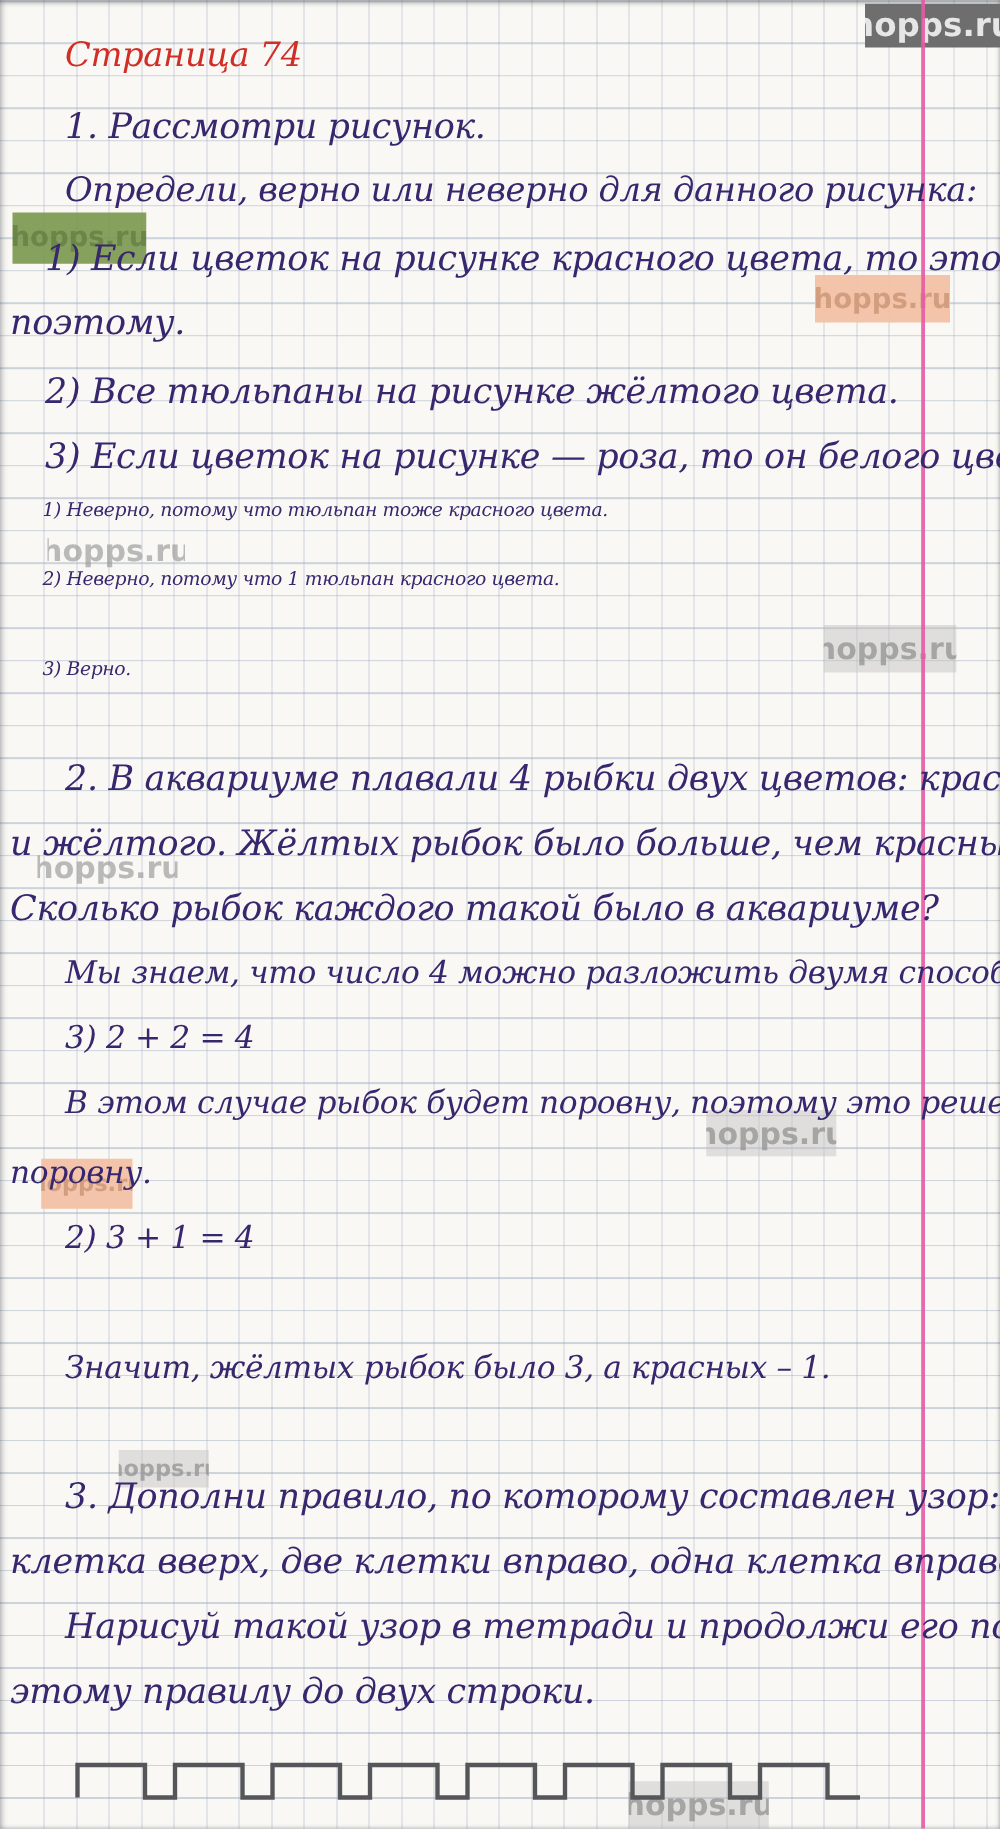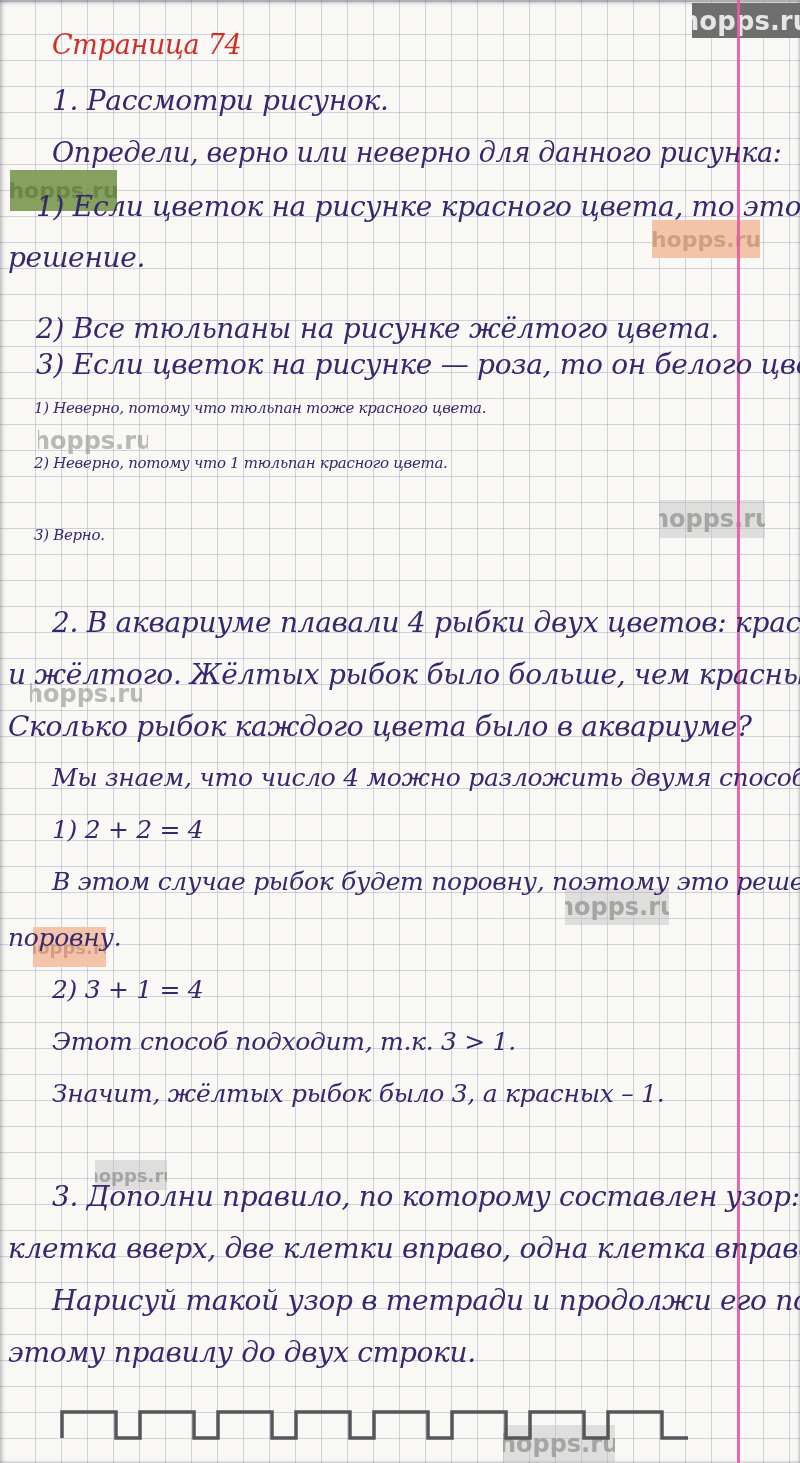--- a/index.html
+++ b/index.html
@@ -67,36 +67,35 @@
   <div class="wm wm-gray" style="left:95px;top:1160px;width:72px;height:30px;font-size:18px;">hopps.ru</div>
   <div class="wm wm-gray" style="left:503px;top:1425px;width:112px;height:38px;">hopps.ru</div>
 
   <div class="margin-line"></div>
 
   <div class="hw red sz-l" style="left:52px;top:30px;font-size:27px;">Страница 74</div>
 
   <div class="hw sz-l" style="left:52px;top:86px;">1. Рассмотри рисунок.</div>
   <div class="hw sz-l" style="left:52px;top:138px;font-size:27px;">Определи, верно или неверно для данного рисунка:</div>
   <div class="hw sz-l" style="left:36px;top:192px;">1) Если цветок на рисунке красного цвета, то это</div>
-  <div class="hw sz-l" style="left:8px;top:243px;">решение.</div>
-  <div class="hw sz-l" style="left:36px;top:298px;margin-top:16px;">2) Все тюльпаны на рисунке жёлтого цвета.</div>
+  <div class="hw sz-l" style="left:8px;top:243px;">поэтому.</div>
+  <div class="hw sz-l" style="left:36px;top:298px;">2) Все тюльпаны на рисунке жёлтого цвета.</div>
   <div class="hw sz-l" style="left:36px;top:350px;">3) Если цветок на рисунке — роза, то он белого цвета.</div>
   <div class="hw sz-s" style="left:34px;top:400px;">1) Неверно, потому что тюльпан тоже красного цвета.</div>
   <div class="hw sz-s" style="left:34px;top:455px;">2) Неверно, потому что 1 тюльпан красного цвета.</div>
   <div class="hw sz-s" style="left:34px;top:507px;margin-top:20px;">3) Верно.</div>
 
   <div class="hw sz-l" style="left:52px;top:608px;">2. В аквариуме плавали 4 рыбки двух цветов: красного</div>
   <div class="hw sz-l" style="left:8px;top:660px;">и жёлтого. Жёлтых рыбок было больше, чем красных.</div>
-  <div class="hw sz-l" style="left:8px;top:712px;">Сколько рыбок каждого цвета было в аквариуме?</div>
+  <div class="hw sz-l" style="left:8px;top:712px;">Сколько рыбок каждого такой было в аквариуме?</div>
   <div class="hw sz-m" style="left:52px;top:764px;">Мы знаем, что число 4 можно разложить двумя способами:</div>
-  <div class="hw sz-m" style="left:52px;top:816px;">1) 2 + 2 = 4</div>
+  <div class="hw sz-m" style="left:52px;top:816px;">3) 2 + 2 = 4</div>
   <div class="hw sz-m" style="left:52px;top:868px;">В этом случае рыбок будет поровну, поэтому это решение не</div>
   <div class="hw sz-m" style="left:8px;top:924px;">поровну.</div>
   <div class="hw sz-m" style="left:52px;top:976px;">2) 3 + 1 = 4</div>
-  <div class="hw sz-m" style="left:52px;top:1028px;">Этот способ подходит, т.к. 3 &gt; 1.</div>
   <div class="hw sz-m" style="left:52px;top:1080px;">Значит, жёлтых рыбок было 3, а красных – 1.</div>
 
   <div class="hw sz-l" style="left:52px;top:1182px;">3. Дополни правило, по которому составлен узор: «Одна</div>
   <div class="hw sz-l" style="left:8px;top:1234px;">клетка вверх, две клетки вправо, одна клетка вправо».</div>
   <div class="hw sz-l" style="left:52px;top:1286px;">Нарисуй такой узор в тетради и продолжи его по</div>
   <div class="hw sz-l" style="left:8px;top:1338px;">этому правилу до двух строки.</div>
 
   <svg class="pattern-svg" width="800" height="63" viewBox="0 1400 800 63">
     <polyline fill="none" stroke="#55565a" stroke-width="3.5" points="62,1438 62,1412 116,1412 116,1438 140,1438 140,1412 194,1412 194,1438 218,1438 218,1412 272,1412 272,1438 296,1438 296,1412 350,1412 350,1438 374,1438 374,1412 428,1412 428,1438 452,1438 452,1412 506,1412 506,1438 530,1438 530,1412 584,1412 584,1438 608,1438 608,1412 662,1412 662,1438 688,1438"></polyline>
   </svg>

